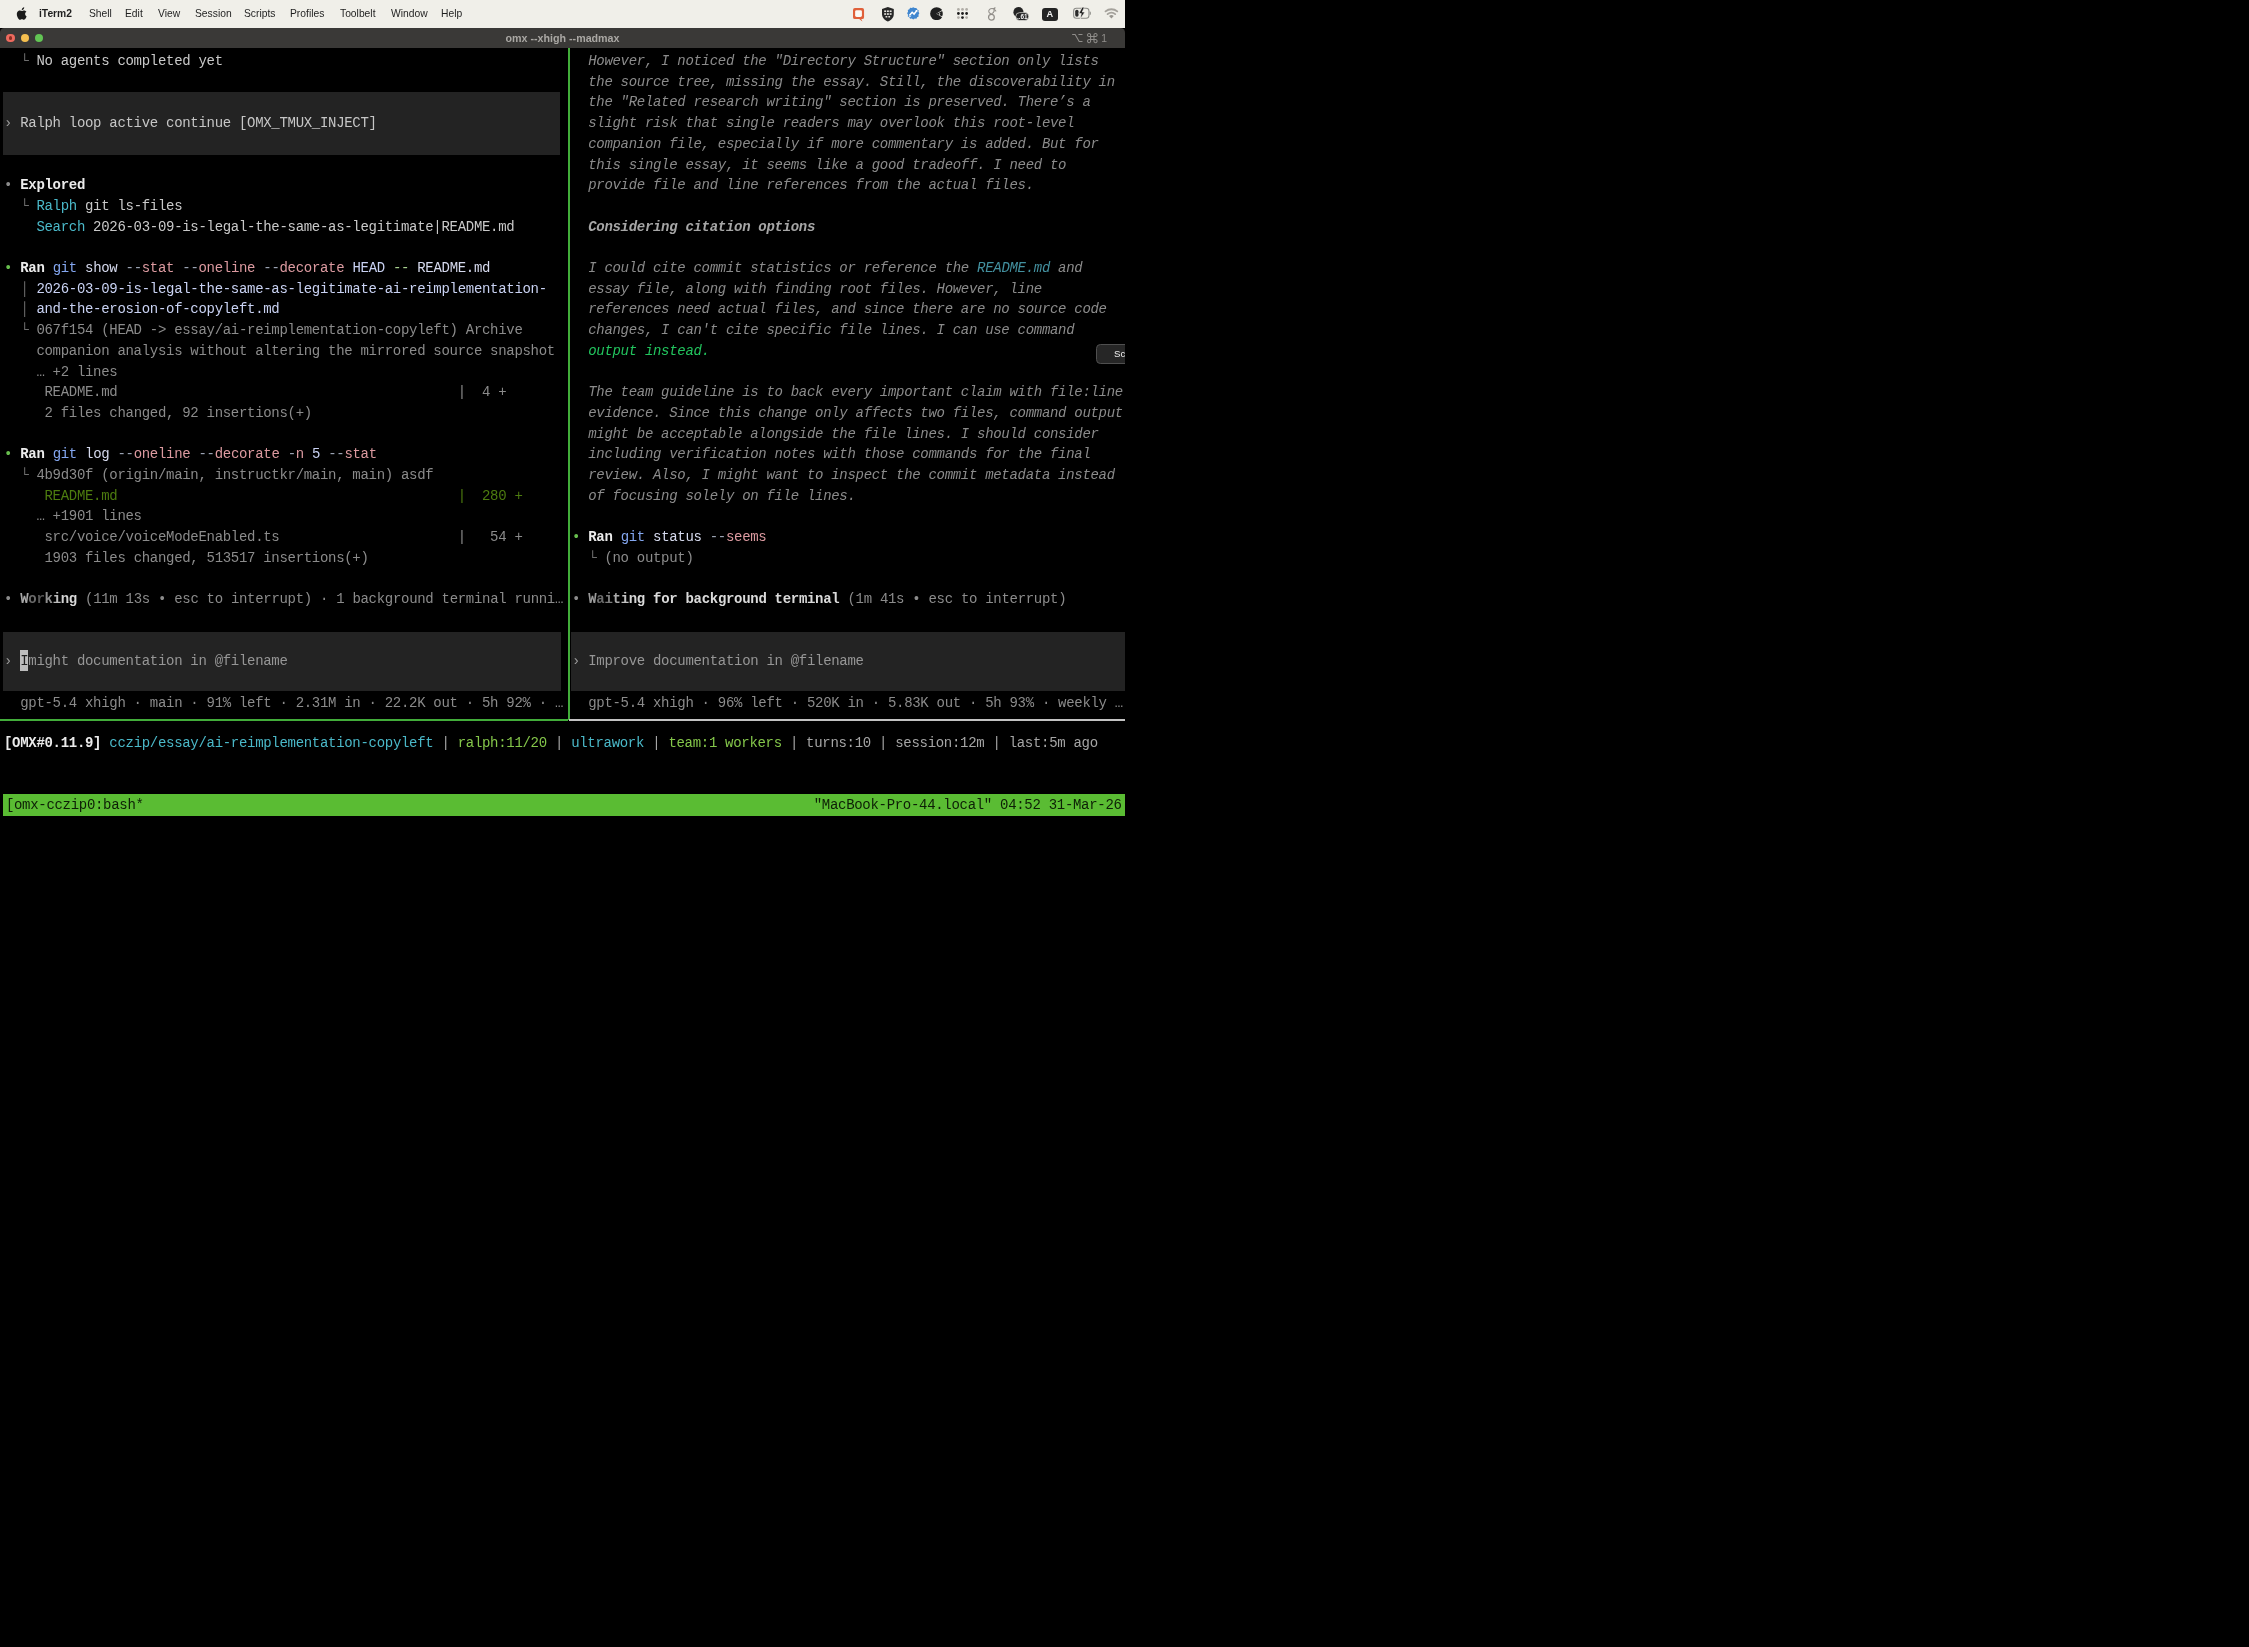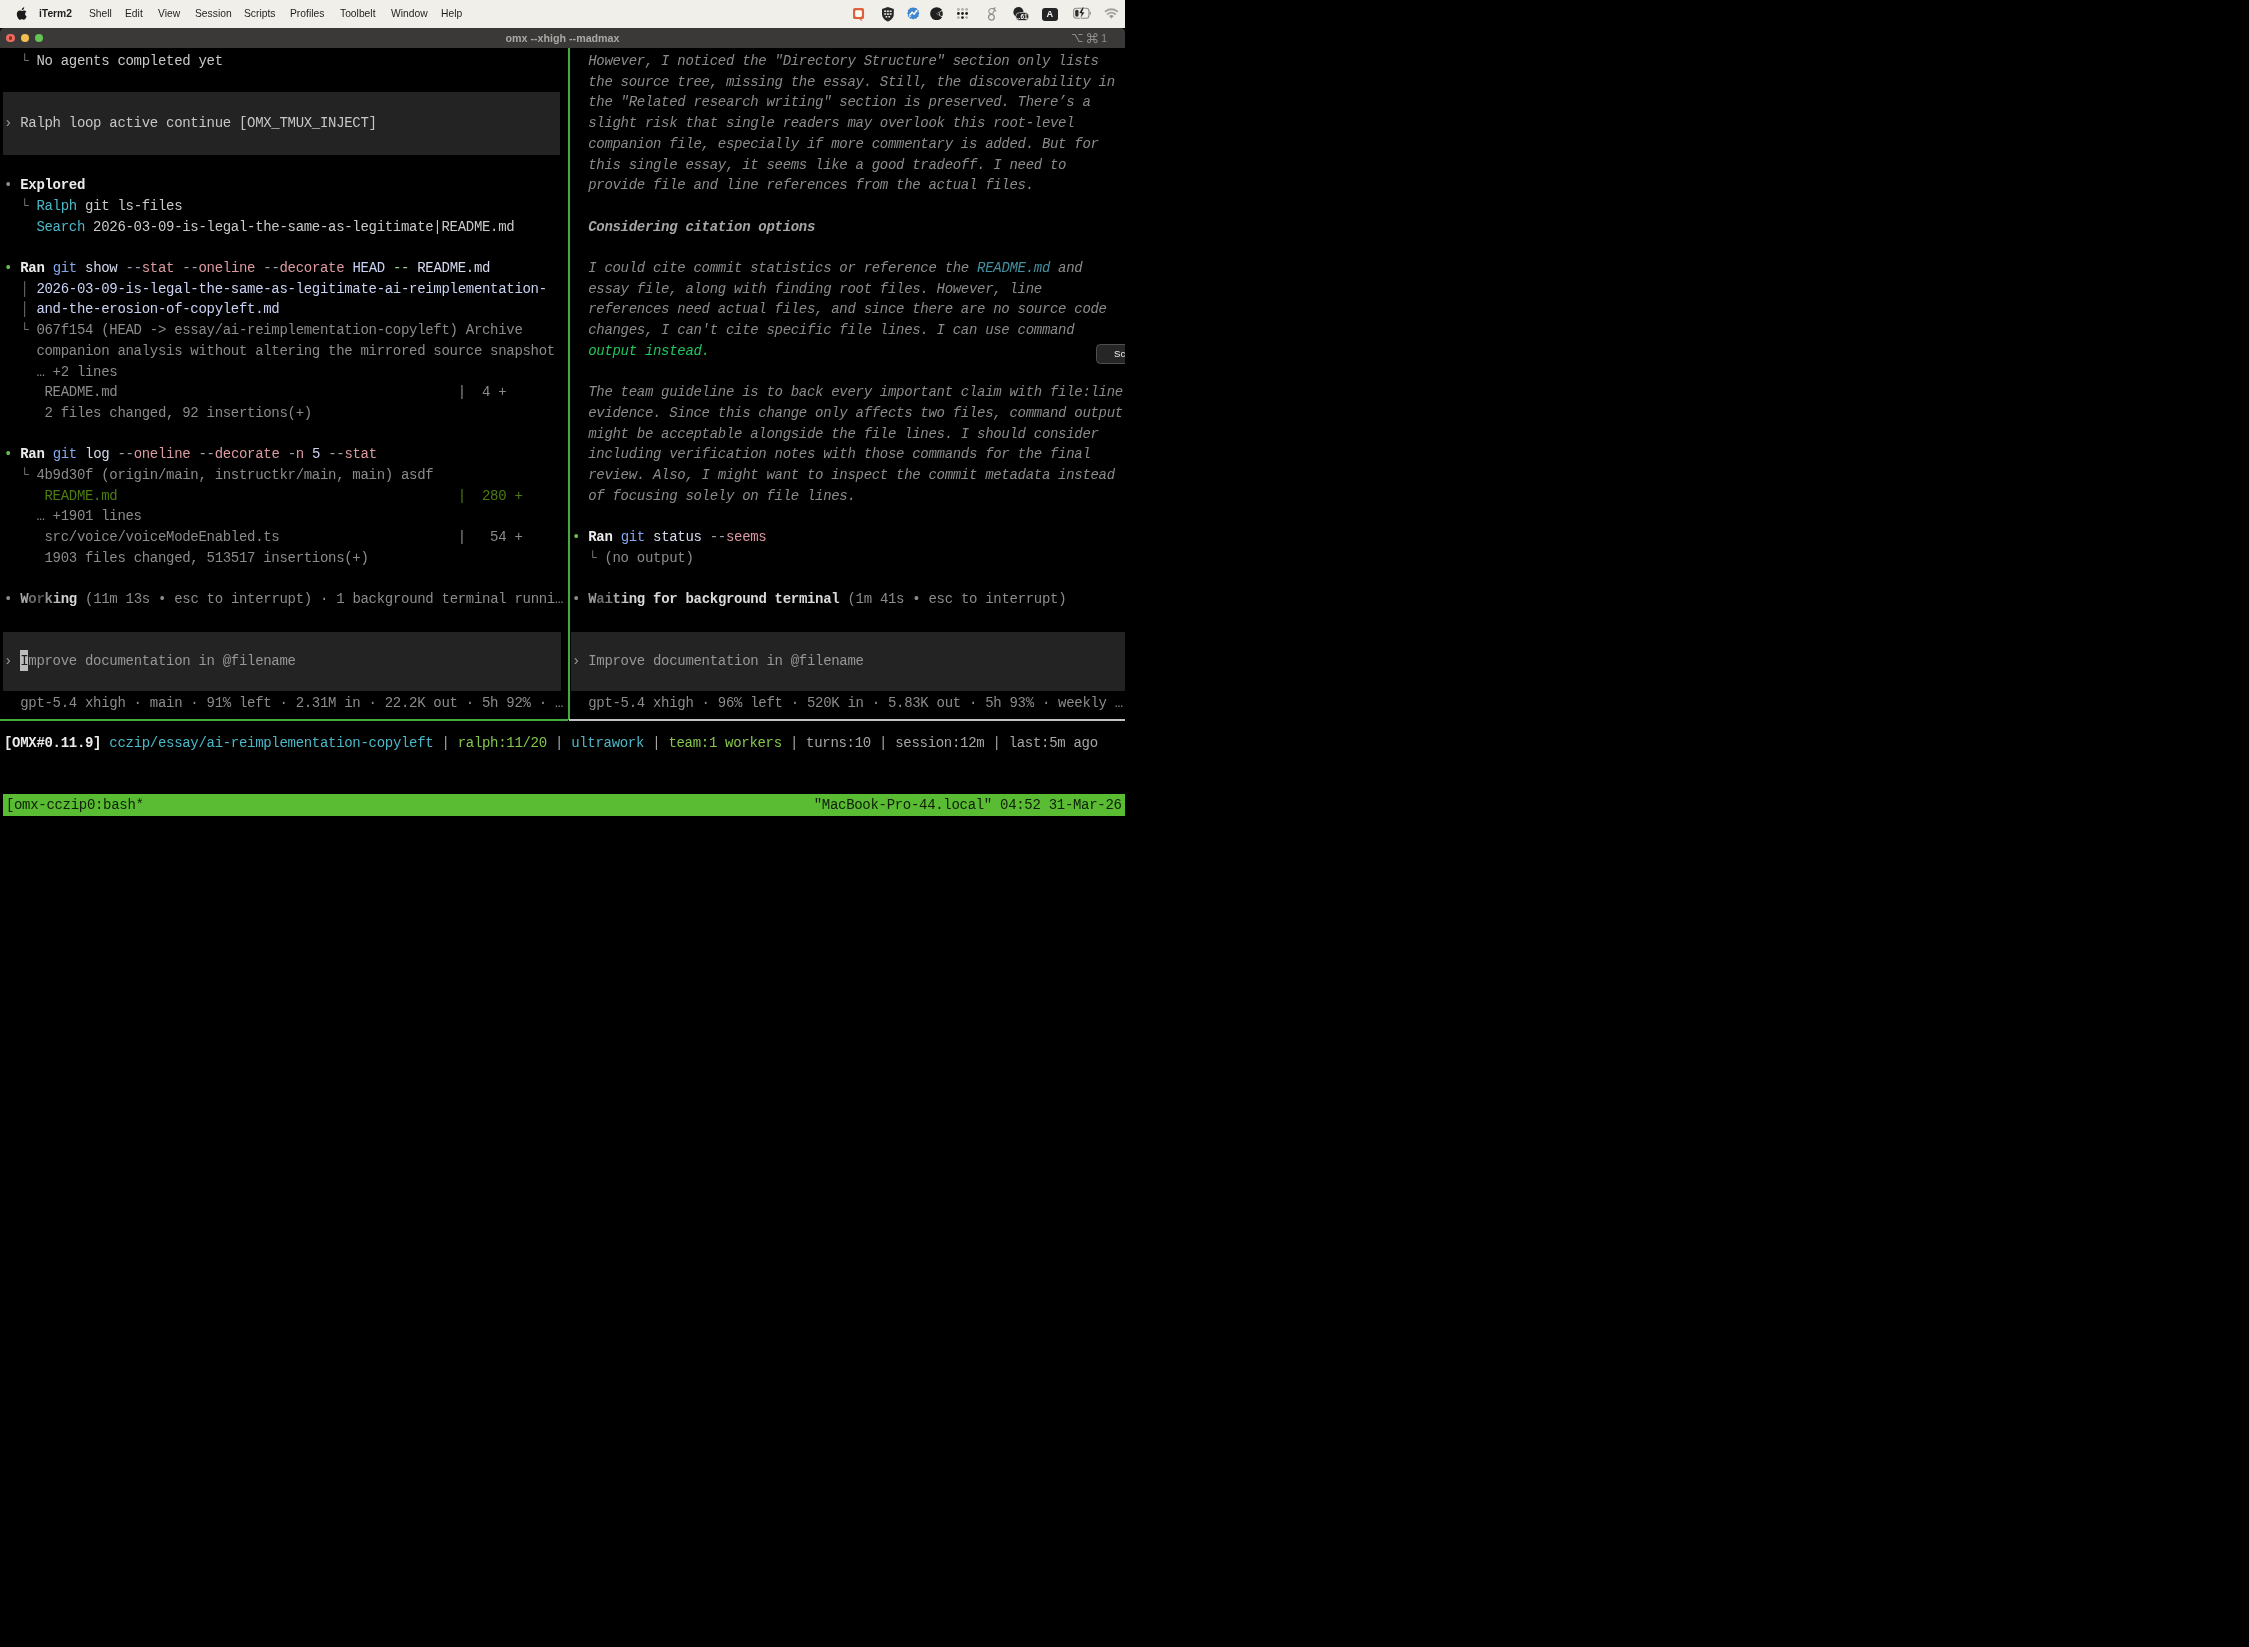--- a/index.html
+++ b/index.html
@@ -137,21 +137,21 @@
 <span style="color:#68bf4e;">• </span><span style="color:#ebebeb;font-weight:700;">Ran</span> <span style="color:#84a7f0;">git</span> <span style="color:#d6daee;">log</span> <span style="color:#9aa2b2;">--</span><span style="color:#dc9aa0;">oneline</span> <span style="color:#9aa2b2;">--</span><span style="color:#dc9aa0;">decorate</span> <span style="color:#9aa2b2;">-</span><span style="color:#dc9aa0;">n</span> <span style="color:#c9d2f3;">5</span> <span style="color:#9aa2b2;">--</span><span style="color:#dc9aa0;">stat</span>
 <span style="color:#6f6f6f;">  └ </span><span style="color:#8b8b8b;">4b9d30f (origin/main, instructkr/main, main) asdf</span>
      <span style="color:#4d7c0f;">README.md                                          |  280 +</span>
     <span style="color:#8b8b8b;">… +1901 lines</span>
      <span style="color:#8b8b8b;">src/voice/voiceModeEnabled.ts                      |   54 +</span>
      <span style="color:#8b8b8b;">1903 files changed, 513517 insertions(+)</span>
 
 <span style="color:#8b8b8b;">• </span><span style="color:#a8a8a8;font-weight:700;">W</span><span style="color:#6a6a6a;font-weight:700;">o</span><span style="color:#585858;font-weight:700;">r</span><span style="color:#8f8f8f;font-weight:700;">k</span><span style="color:#bcbcbc;font-weight:700;">i</span><span style="color:#d2d2d2;font-weight:700;">n</span><span style="color:#d8d8d8;font-weight:700;">g</span><span style="color:#8b8b8b;"> (11m 13s • esc to interrupt) · 1 background terminal runni…</span>
 
 
-<span style="color:#9c9c9c;">› </span><span style="color:#1f1f1f;">I</span><span style="color:#969696;">mprove documentation in @filename</span>
+<span style="color:#9c9c9c;">› </span><span style="color:#1f1f1f;">I</span><span style="color:#969696;">might documentation in @filename</span>
 
   <span style="color:#8b8b8b;">gpt-5.4 xhigh · main · 91% left · 2.31M in · 22.2K out · 5h 92% · …</span></pre>
 <pre class="mono" style="left:572px;top:51px;color:#c9c9c9">  <span style="color:#8b8b8b;font-style:italic;">However, I noticed the "Directory Structure" section only lists</span>
   <span style="color:#8b8b8b;font-style:italic;">the source tree, missing the essay. Still, the discoverability in</span>
   <span style="color:#8b8b8b;font-style:italic;">the "Related research writing" section is preserved. There’s a</span>
   <span style="color:#8b8b8b;font-style:italic;">slight risk that single readers may overlook this root-level</span>
   <span style="color:#8b8b8b;font-style:italic;">companion file, especially if more commentary is added. But for</span>
   <span style="color:#8b8b8b;font-style:italic;">this single essay, it seems like a good tradeoff. I need to</span>
   <span style="color:#8b8b8b;font-style:italic;">provide file and line references from the actual files.</span>
 

